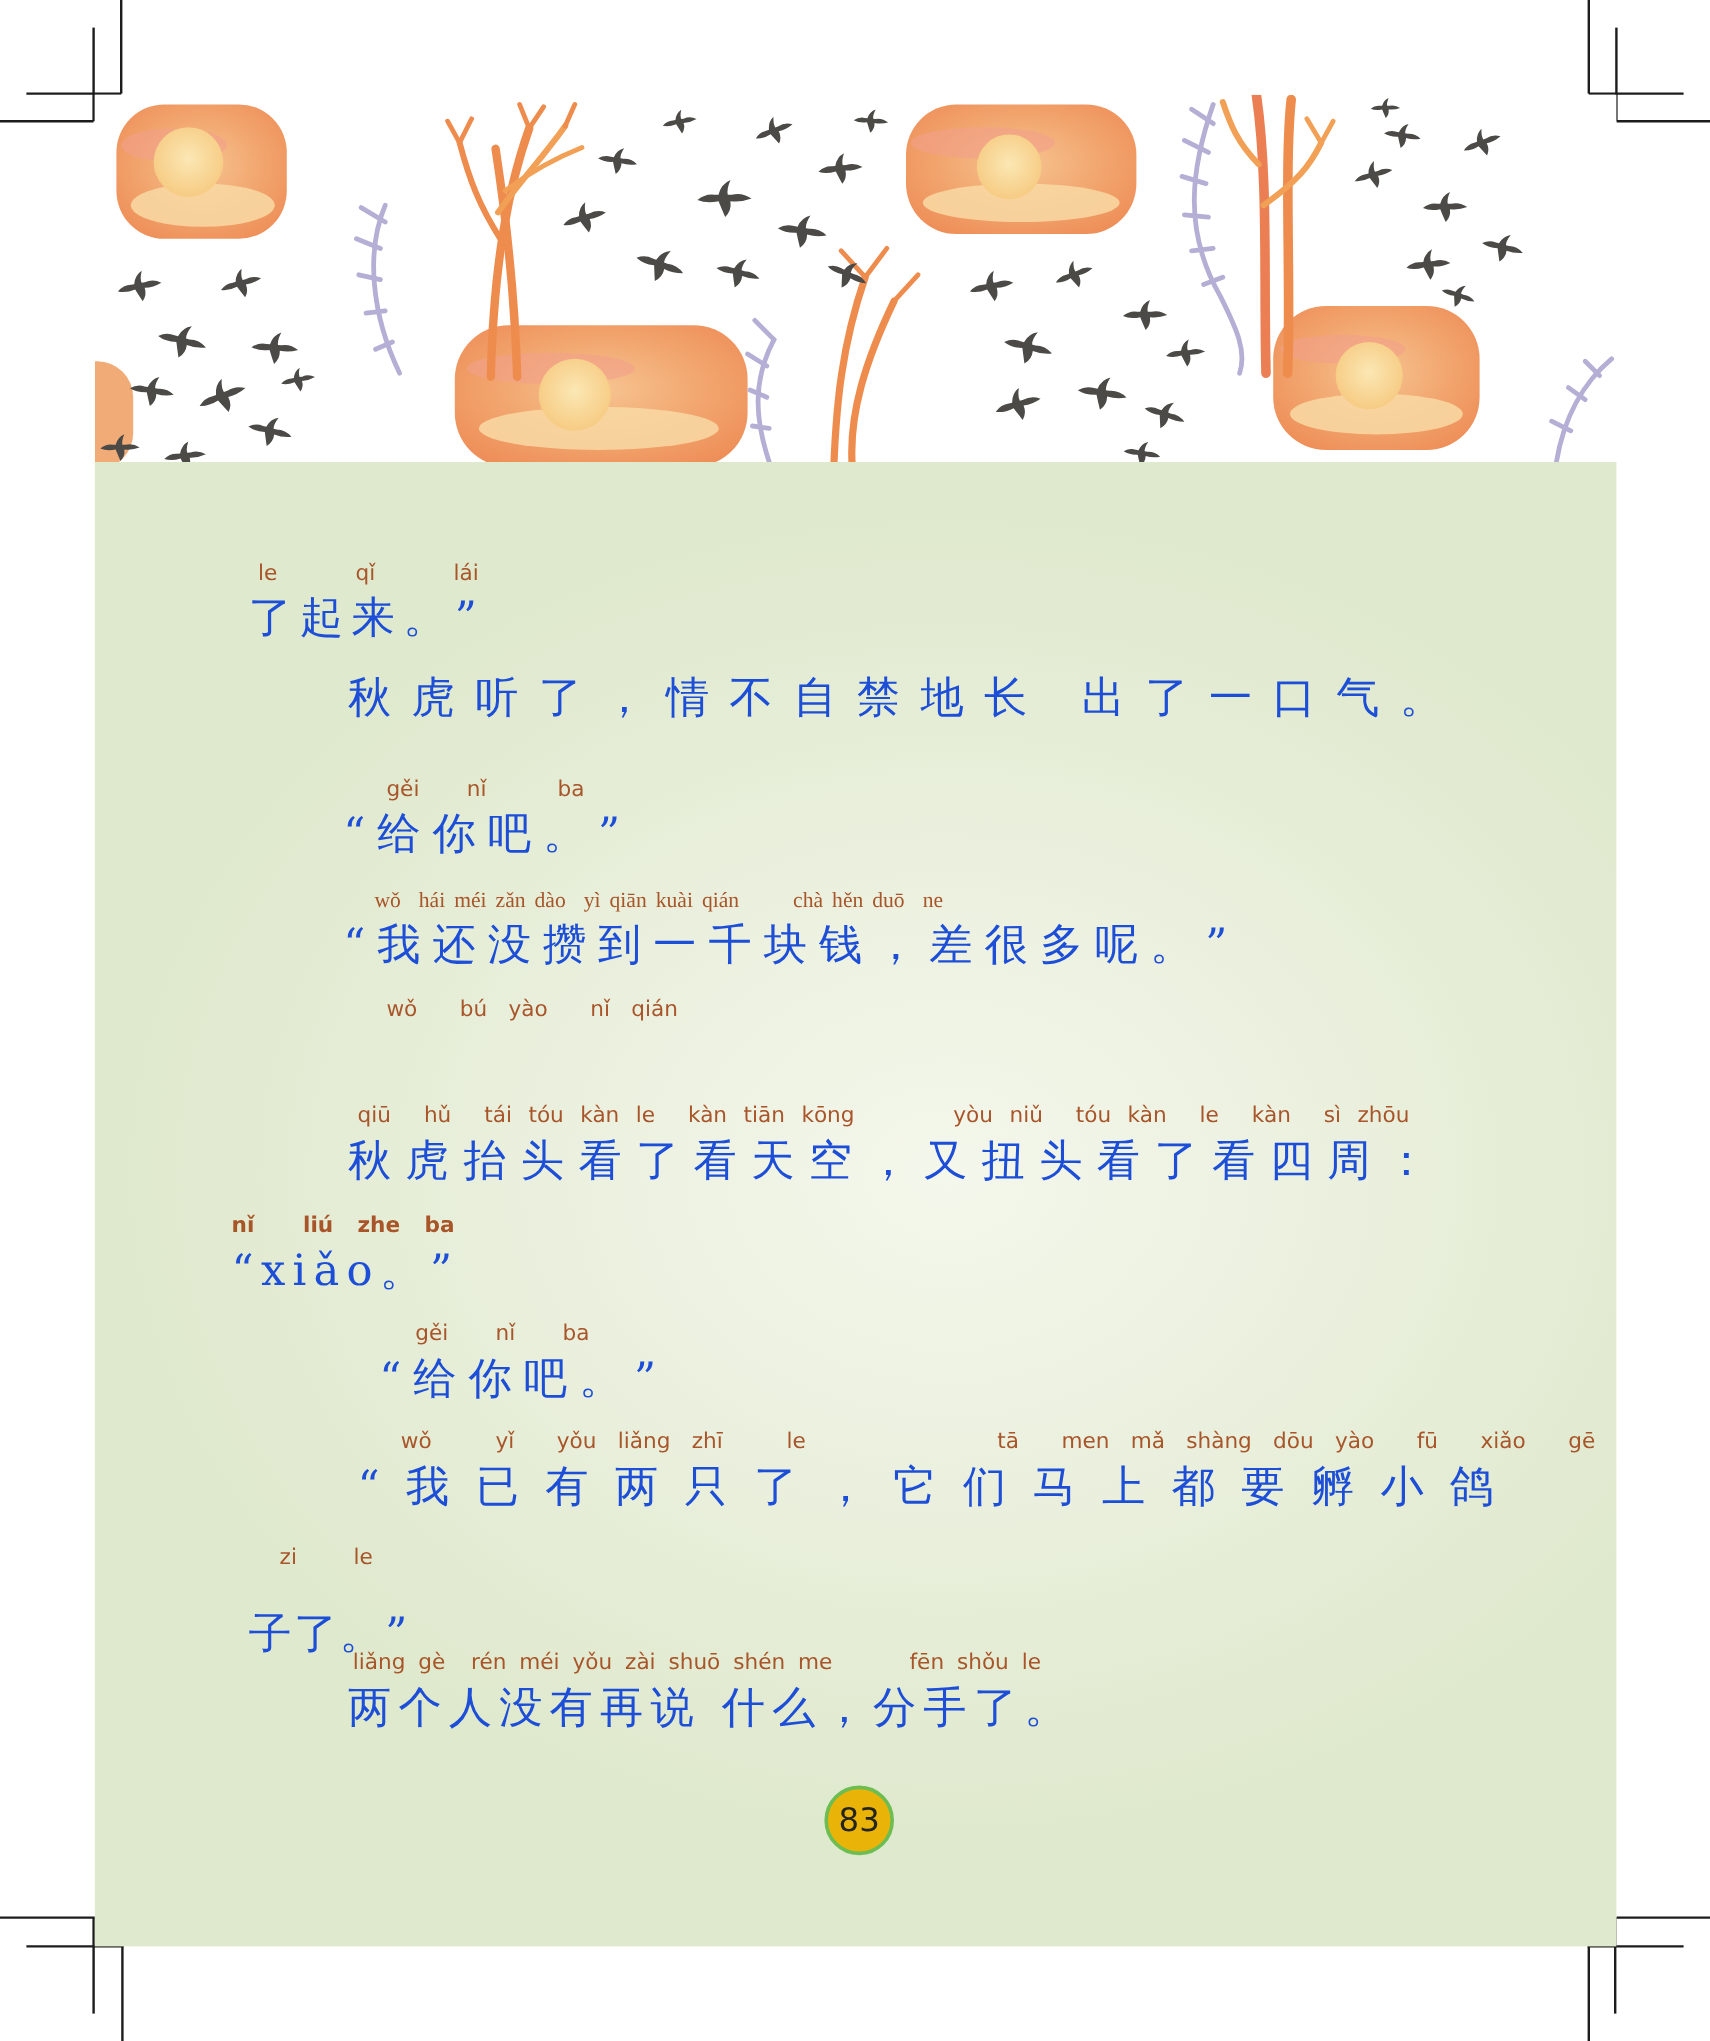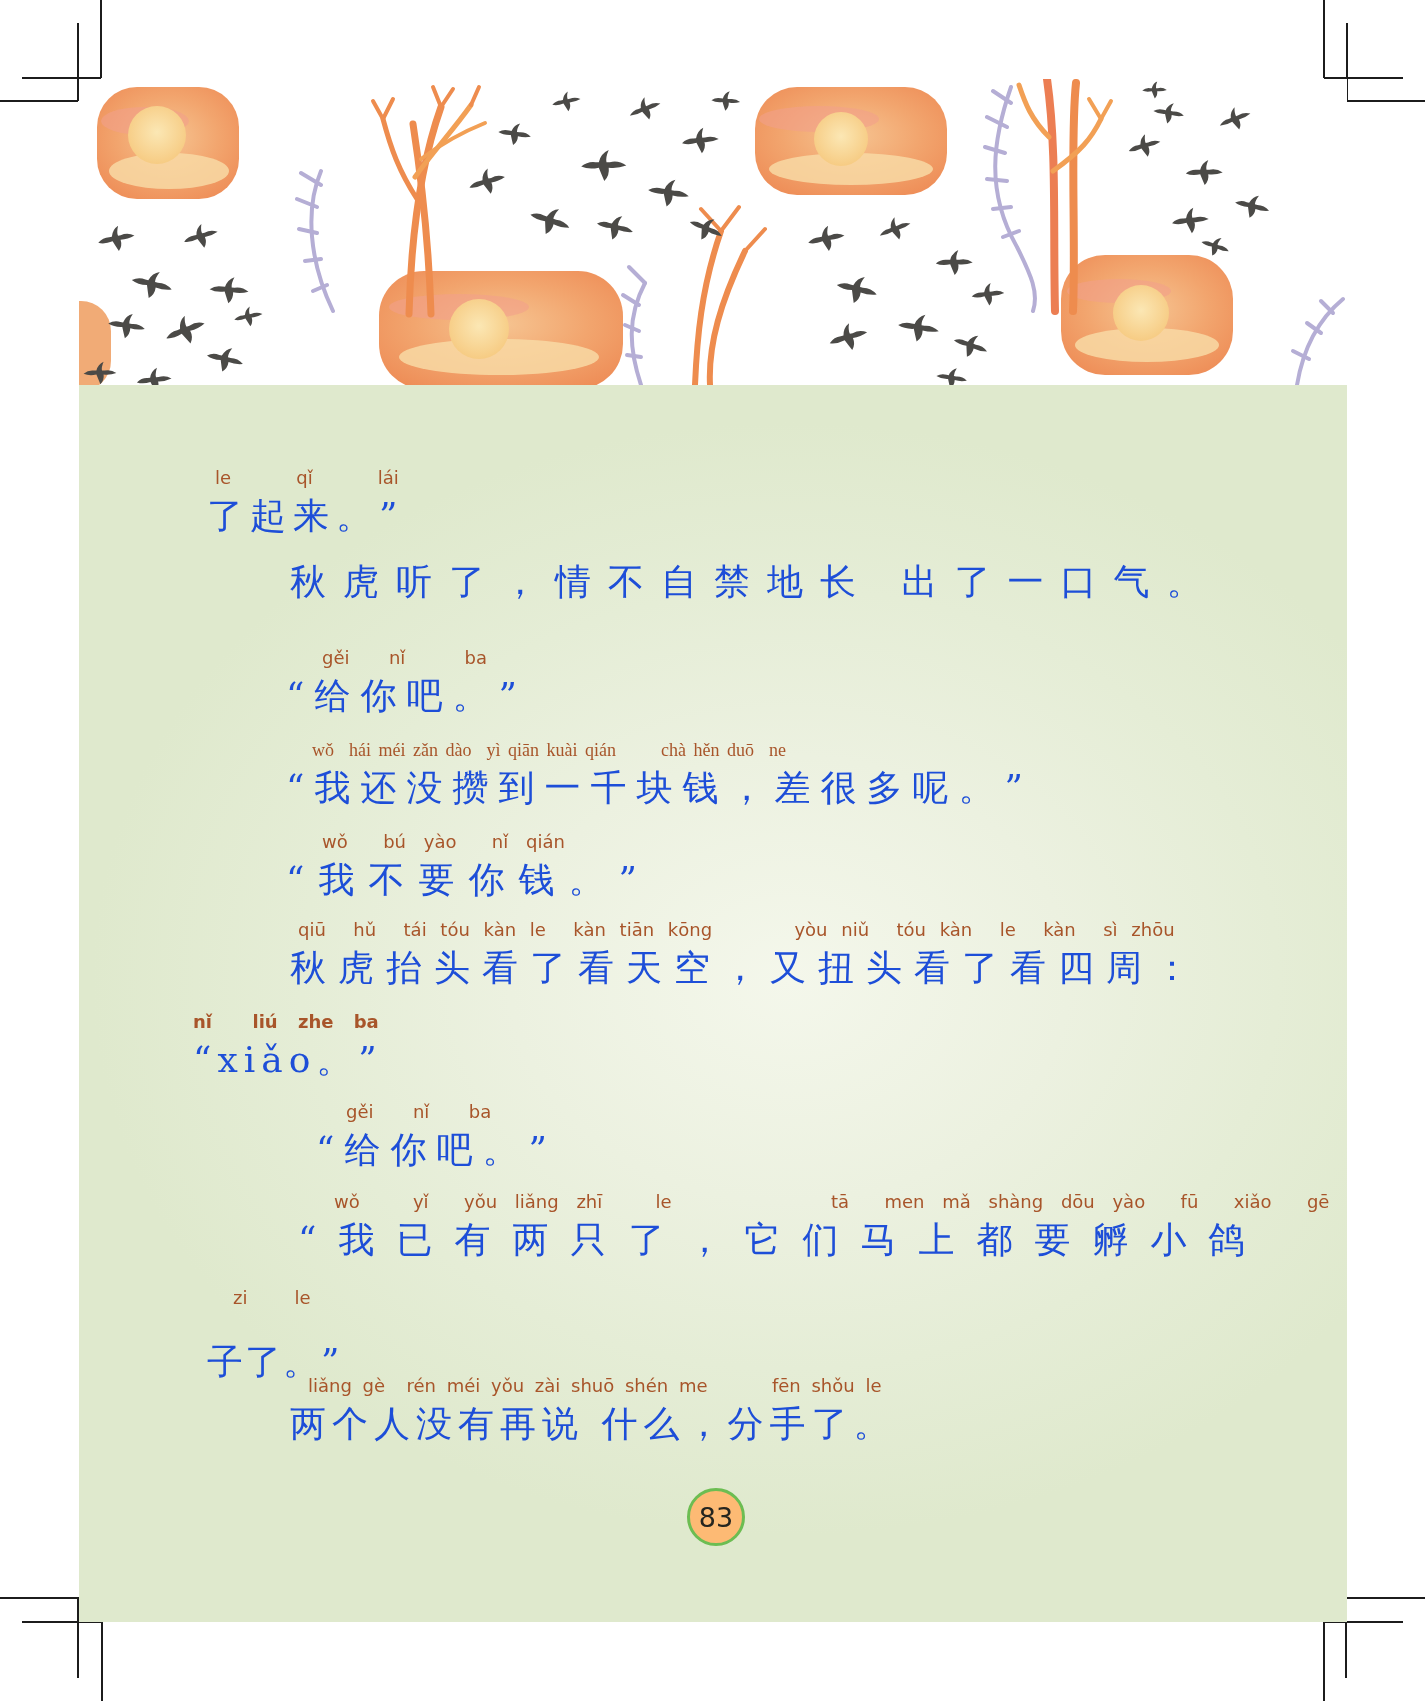--- a/index.html
+++ b/index.html
@@ -34,25 +34,25 @@
   .l1 {left:207px;top:466px;} .l1  .han{letter-spacing:7px;}  .l1  .pin{margin-left:8px; word-spacing:16px;}
   .l2 {left:290px;top:556px;} .l2  .han{letter-spacing:17px;} .l2  .pin{margin-left:4px; word-spacing:5px;}
   .l3 {left:286px;top:646px;} .l3  .han{letter-spacing:10px;} .l3  .pin{margin-left:36px;word-spacing:14px;}
   .l4 {left:286px;top:738px;} .l4  .han{letter-spacing:10px;} .l4  .pin{margin-left:26px;word-spacing:3px;font-family:Liberation Serif, serif;}
   .l5 {left:286px;top:830px;} .l5  .han{letter-spacing:14px;} .l5  .pin{margin-left:36px;word-spacing:12px;}
   .l6 {left:290px;top:918px;} .l6  .han{letter-spacing:12px;} .l6  .pin{margin-left:8px; word-spacing:8px;}
   .l7 {left:193px;top:1010px;}.l7  .han{letter-spacing:6px;}  .l7  .pin{word-spacing:14px;font-weight:bold;}
   .l8 {left:316px;top:1100px;}.l8  .han{letter-spacing:10px;} .l8  .pin{margin-left:30px;word-spacing:14px;}
   .l9 {left:298px;top:1190px;}.l9  .han{letter-spacing:22px;} .l9  .pin{margin-left:36px;word-spacing:12px;}
   .l10{left:207px;top:1286px;}.l10 .han{letter-spacing:2px;margin-top:28px;}  .l10 .pin{margin-left:26px;word-spacing:10px;}
-  .l11{left:290px;top:1374px;}.l11 .han{letter-spacing:6px;}  .l11 .pin{margin-left:18px; word-spacing:5px;}
+  .l11{left:290px;top:1374px;}.l11 .han{letter-spacing:6px;}  .l11 .pin{margin-left:4px; word-spacing:5px;}
   
   .page-badge{
     position:absolute;left:687px;top:1488px;width:52px;height:52px;
-    border:3px solid #6cbd52;border-radius:50%;background:#fdba74;
+    border:3px solid #6cbd52;border-radius:50%;background:#eab308;
     display:flex;align-items:center;justify-content:center;
     font-family:"DejaVu Sans",sans-serif;font-size:27px;color:#25251f;
   }
 </style>
 </head>
 <body>
 
 <svg id="cropmarks" xmlns="http://www.w3.org/2000/svg">
 
   <line x1="101" y1="0" x2="101" y2="78"></line>
@@ -225,21 +225,20 @@
 <div class="line l3">
   <div class="pin">gěi  nǐ   ba</div>
   <div class="han">“给你吧。”</div>
 </div>
 <div class="line l4">
   <div class="pin">wǒ  hái méi zǎn dào  yì qiān kuài qián      chà hěn duō  ne</div>
   <div class="han">“我还没攒到一千块钱，差很多呢。”</div>
 </div>
 <div class="line l5">
   <div class="pin">wǒ  bú yào  nǐ qián</div>
-  <div class="han">“我不要你钱。”</div>
 </div>
 <div class="line l6">
   <div class="pin">qiū  hǔ  tái tóu kàn le  kàn tiān kōng      yòu niǔ  tóu kàn  le  kàn  sì zhōu</div>
   <div class="han">秋虎抬头看了看天空，又扭头看了看四周：</div>
 </div>
 <div class="line l7">
   <div class="pin">nǐ  liú zhe ba</div>
   <div class="han">“xiǎo。”</div>
 </div>
 <div class="line l8">

